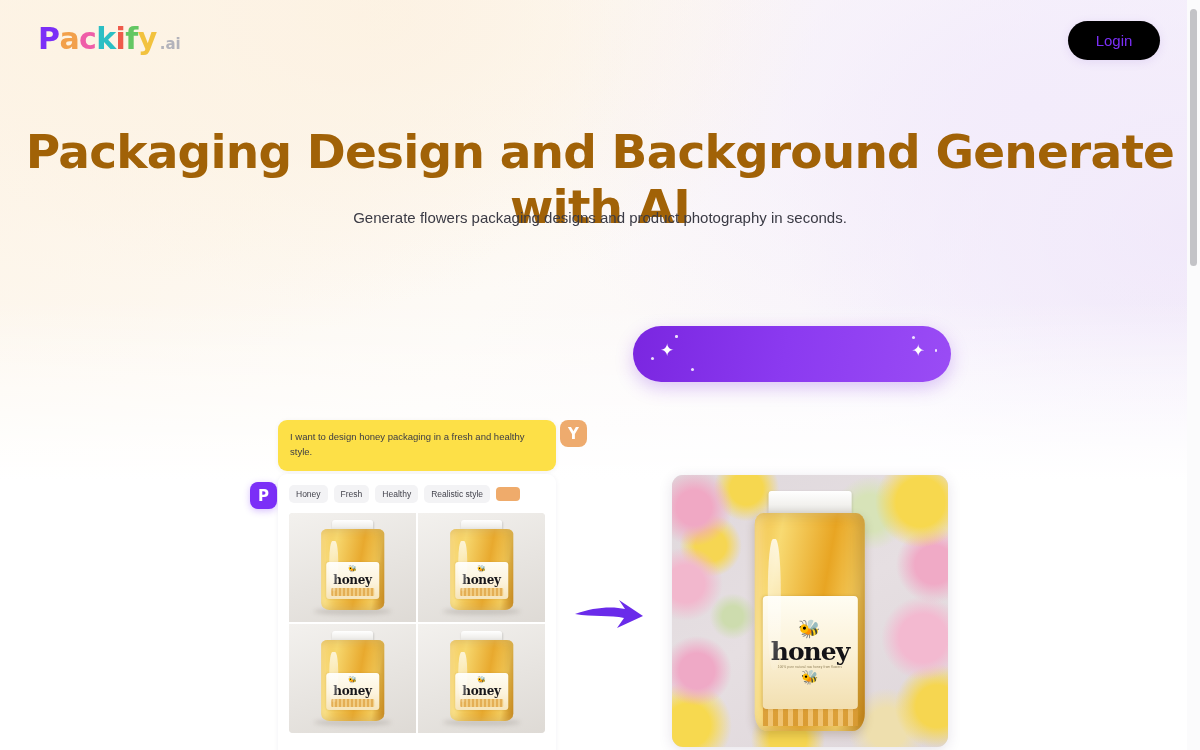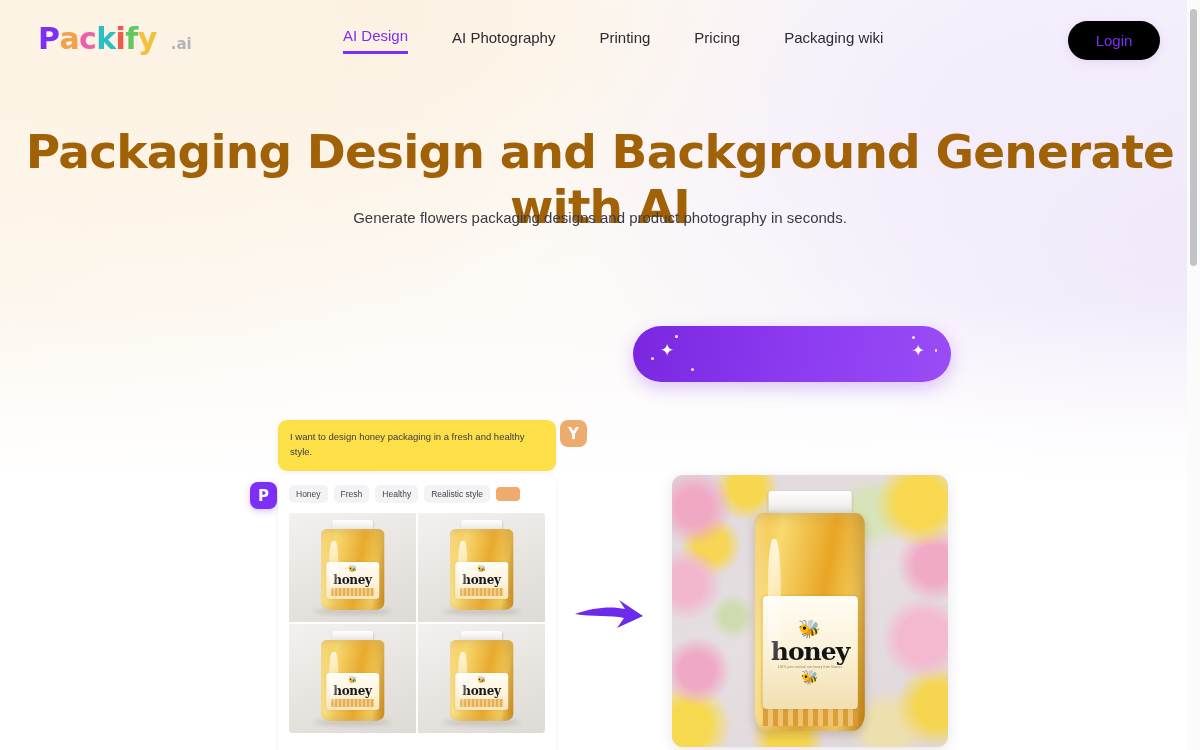--- a/index.html
+++ b/index.html
@@ -31,21 +31,21 @@
     position:absolute; top:0; left:0; right:0; height:80px;
     display:flex; align-items:center; z-index:20;
   }
   .logo {
     position:absolute; left:38px; top:21px;
     font-size:30px; font-weight:bold; letter-spacing:-.6px;
     display:flex; align-items:baseline;
     font-family:"DejaVu Sans", sans-serif;
   }
   .logo span { display:inline-block; }
-  .logo .dotai { font-size:15px; color:#b3b3bb; font-weight:bold; letter-spacing:0; margin-left:14px; }
+  .logo .dotai { font-size:15px; color:#b3b3bb; font-weight:bold; letter-spacing:0; margin-left:3px; }
 
   .nav {
     position:absolute; left:343px; top:27px;
     display:flex; align-items:center; gap:44px;
   }
   .nav a {
     font-size:15px; color:#2b2b33; text-decoration:none;
     padding-bottom:7px; white-space:nowrap;
   }
   .nav a.active { color:#7b2ff7; border-bottom:3px solid #7b2ff7; }
@@ -253,27 +253,20 @@
       <span style="color: rgb(123, 47, 247);">P</span>
       <span style="color: rgb(242, 160, 75);">a</span>
       <span style="color: rgb(239, 94, 168);">c</span>
       <span style="color: rgb(43, 191, 196);">k</span>
       <span style="color: rgb(239, 90, 74);">i</span>
       <span style="color: rgb(99, 199, 99);">f</span>
       <span style="color: rgb(242, 194, 62);">y</span>
       <span class="dotai">.ai</span>
     </div>
 
-  <nav class="nav" id="nav">
-      <a href="#" class="active">AI Design</a>
-      <a href="#">AI Photography</a>
-      <a href="#">Printing</a>
-      <a href="#">Pricing</a>
-      <a href="#">Packaging wiki</a>
-    </nav>
 
   <button class="login-btn">Login</button>
 </header>
 
 <h1 class="hero-title">Packaging Design and Background Generate with AI</h1>
 
 <p class="hero-sub">Generate flowers packaging designs and product photography in seconds.</p>
 
 <div class="btn-row">
 

